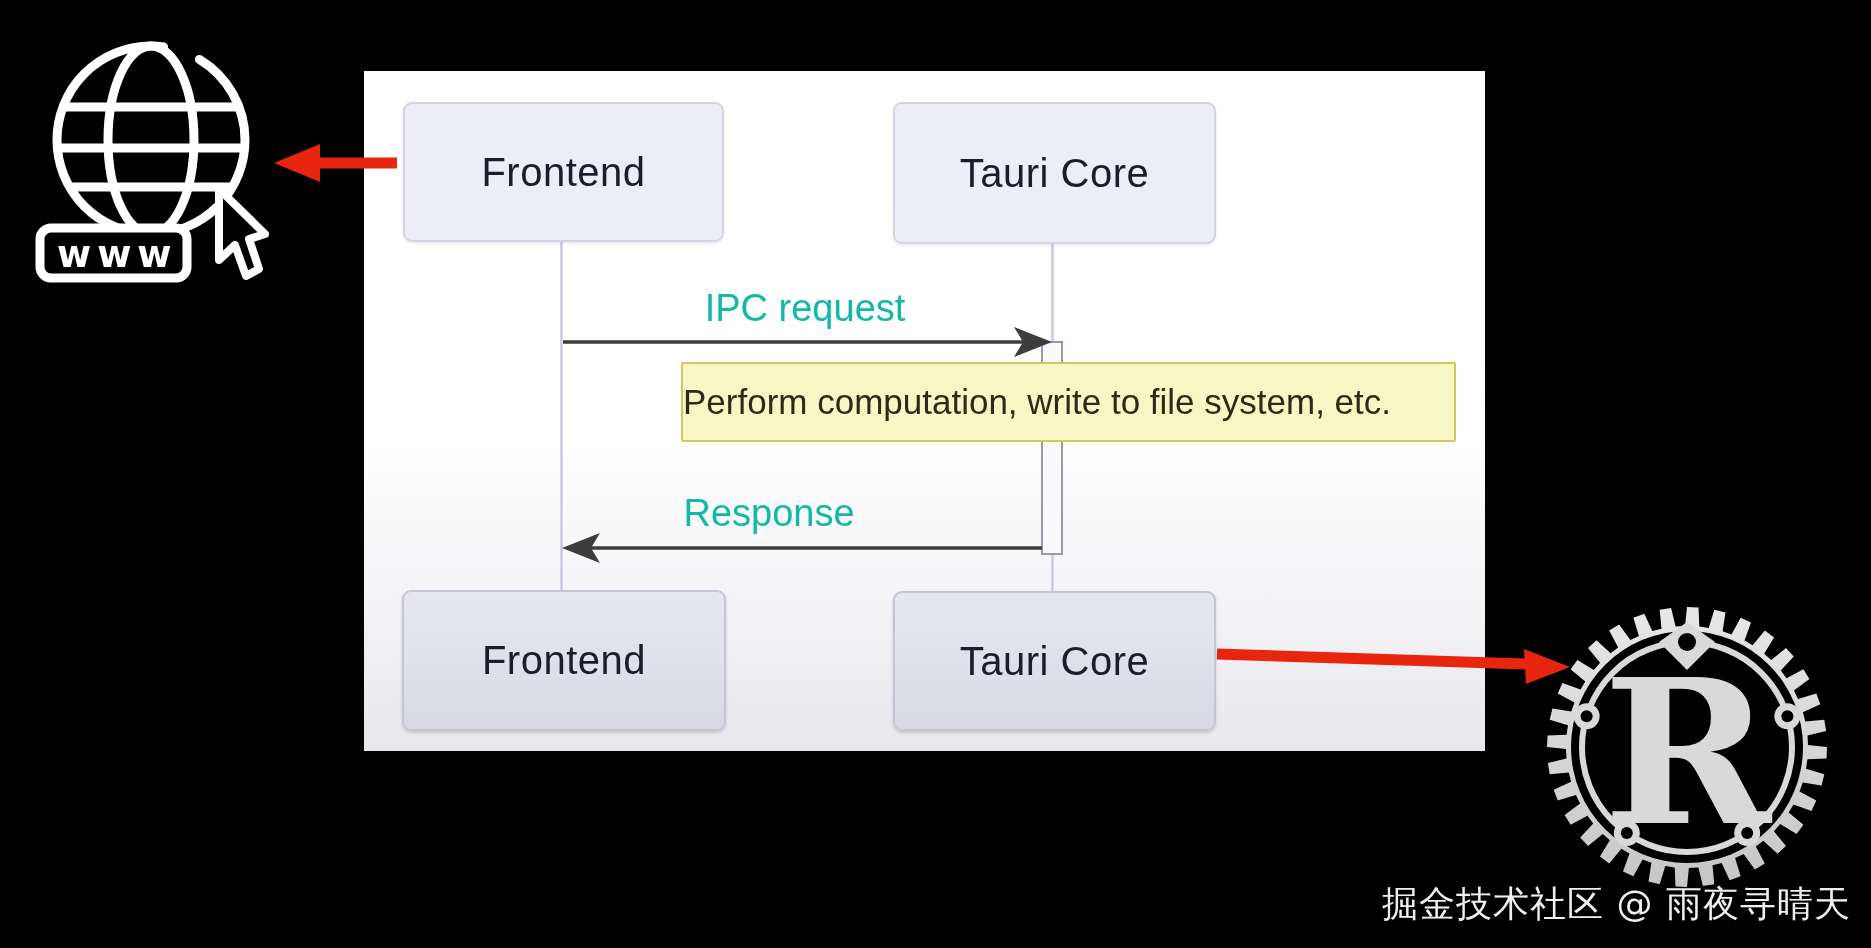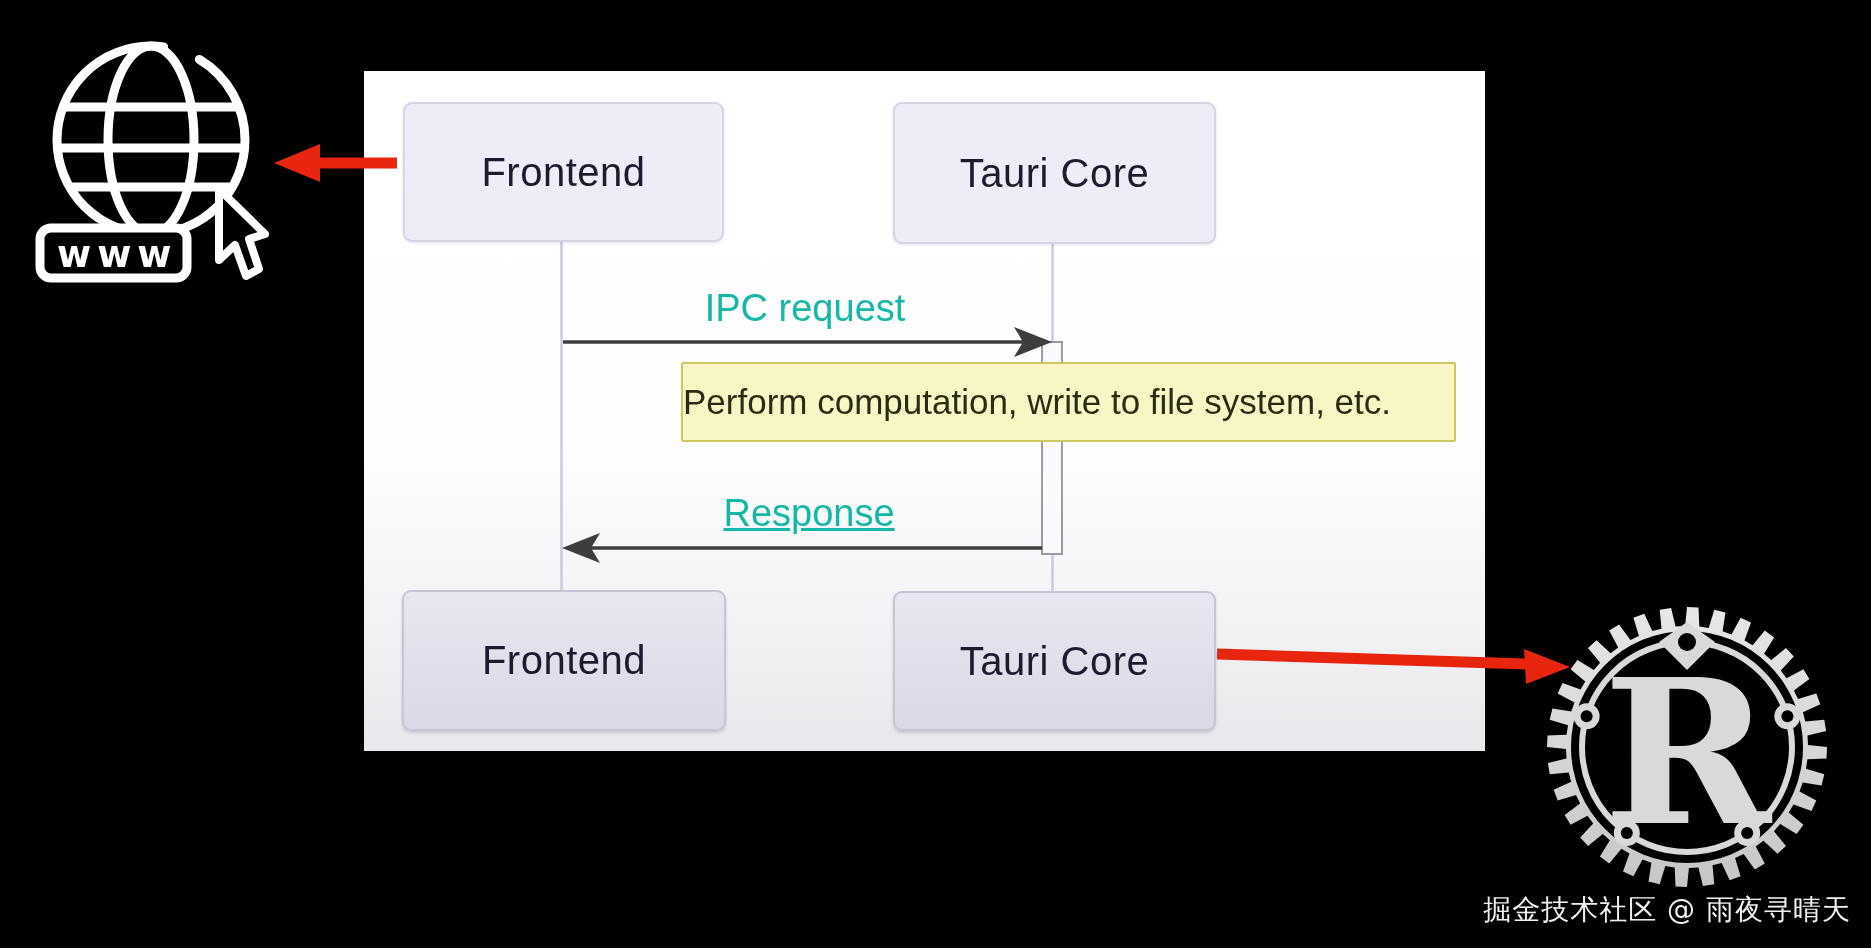--- a/index.html
+++ b/index.html
@@ -55,21 +55,21 @@
 
   
   .msg-label {
     position: absolute;
     width: 330px;
     text-align: center;
     font-size: 38px;
     color: #14b8a6;
   }
   .msg-label.request  { left: 640px; top: 287px; }
-  .msg-label.response { left: 644px; top: 492px; text-decoration: underline; }
+  .msg-label.response { left: 604px; top: 492px; }
 
   
   .note {
     position: absolute;
     left: 665px; top: 362px;
     width: 771px; height: 76px;
     background: #f8f6c4;
     border: 2px solid #cfc75f;
     border-radius: 2px;
     display: flex;
@@ -102,21 +102,21 @@
     font-family: "DejaVu Serif", serif;
     font-weight: bold;
     font-size: 200px;
     fill: #d9d9d9;
   }
 
   
   .watermark {
     position: absolute;
     right: 20px; bottom: 19px;
-    font-size: 28px;
+    font-size: 36px;
     letter-spacing: 1px;
     color: #efefef;
     font-family: "DejaVu Sans", sans-serif;
     white-space: nowrap;
   }
 </style>
 </head>
 <body>
 
 <div class="screen">

